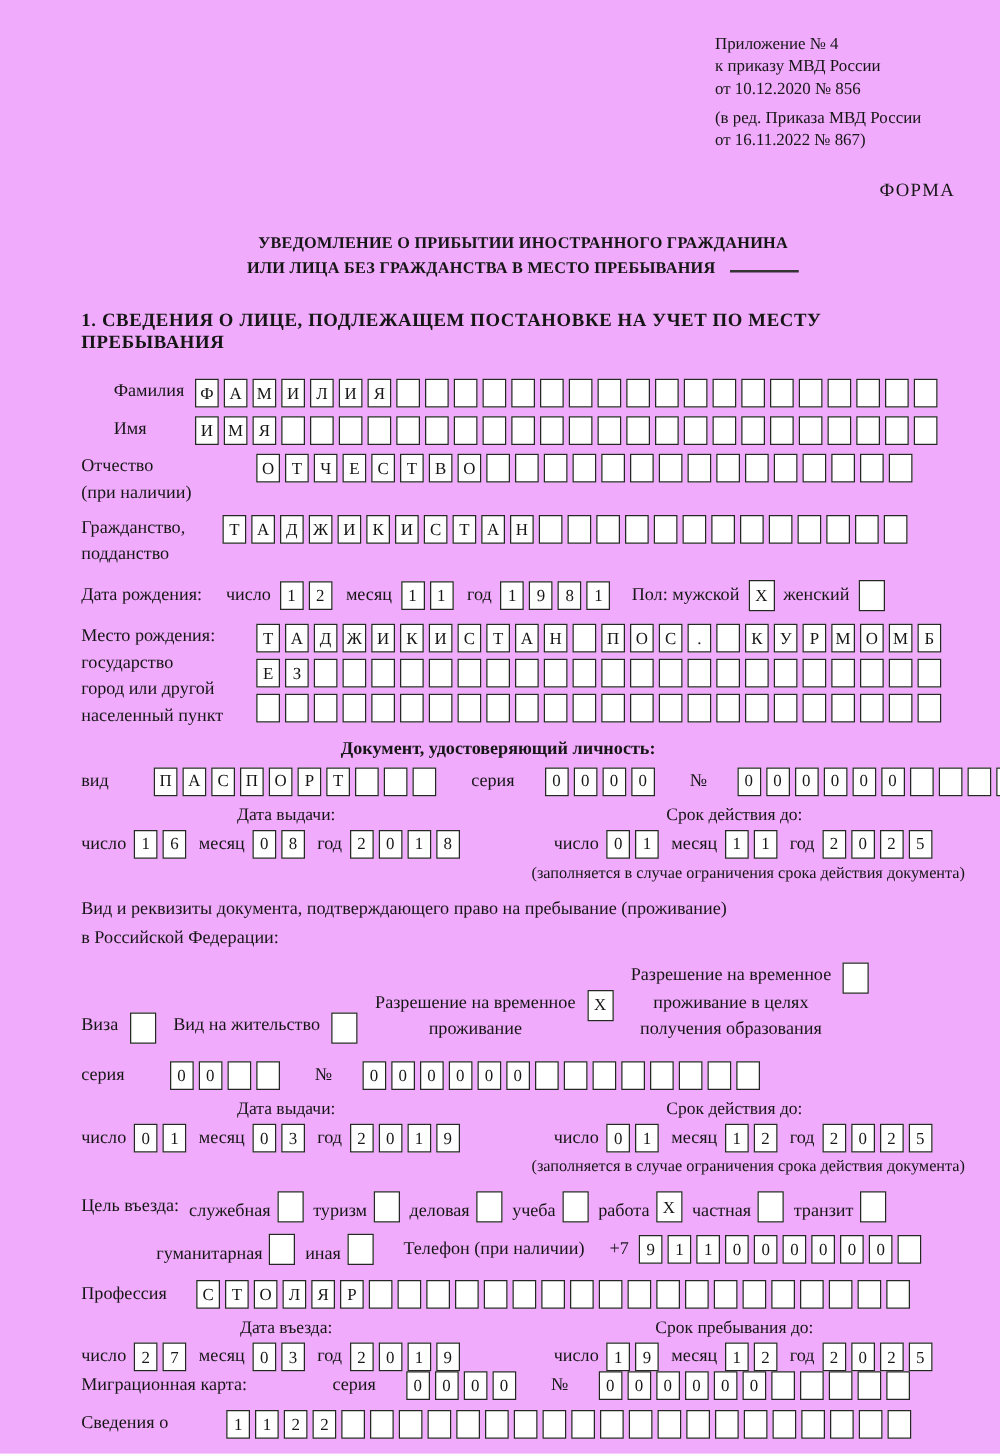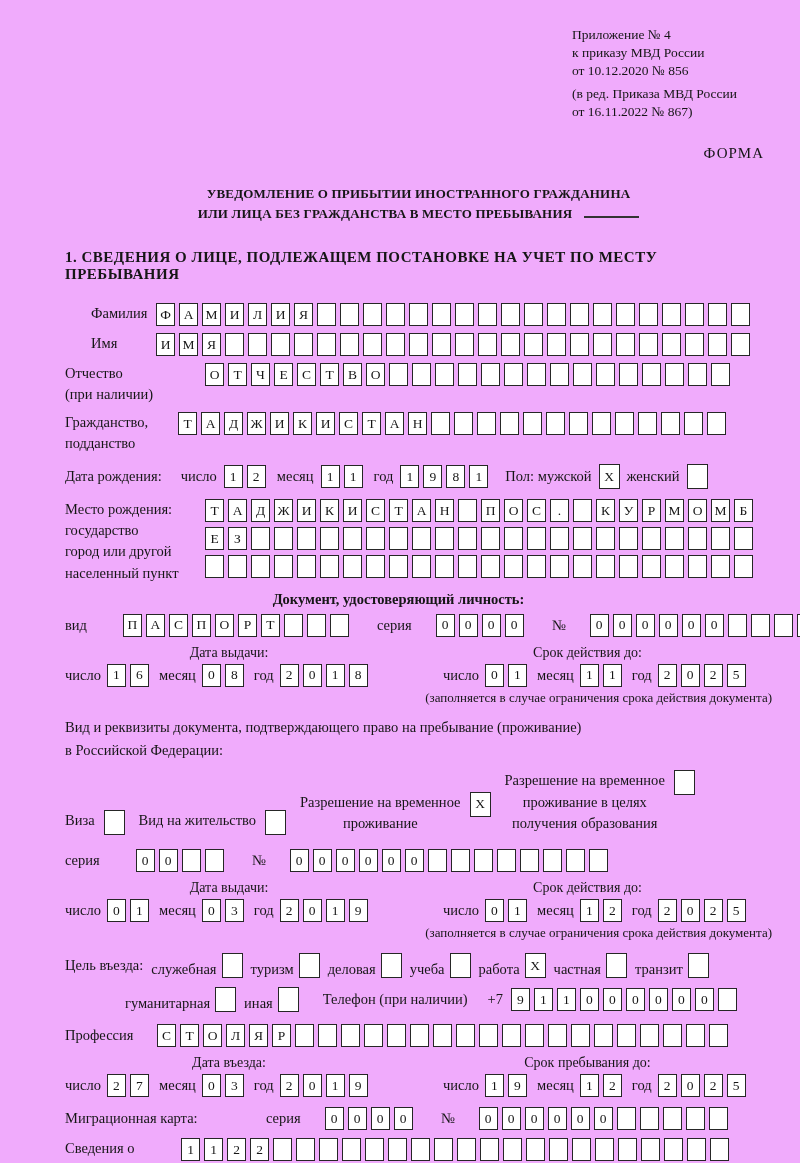--- a/index.html
+++ b/index.html
@@ -686,21 +686,21 @@
         <span class="cells">
             <span class="cell">2</span>
             <span class="cell">0</span>
             <span class="cell">2</span>
             <span class="cell">5</span>
           </span>
       </div>
     </div>
   </div>
 
-  <div class="vid" style="margin-top:10px;">
+  <div class="vid" style="margin-top:0;">
     <span class="lbl w165">Миграционная карта:</span>
     <span class="sub">серия</span>
     <span class="cells">
         <span class="cell">0</span>
         <span class="cell">0</span>
         <span class="cell">0</span>
         <span class="cell">0</span>
       </span>
     <span class="sub">№</span>
     <span class="cells">

